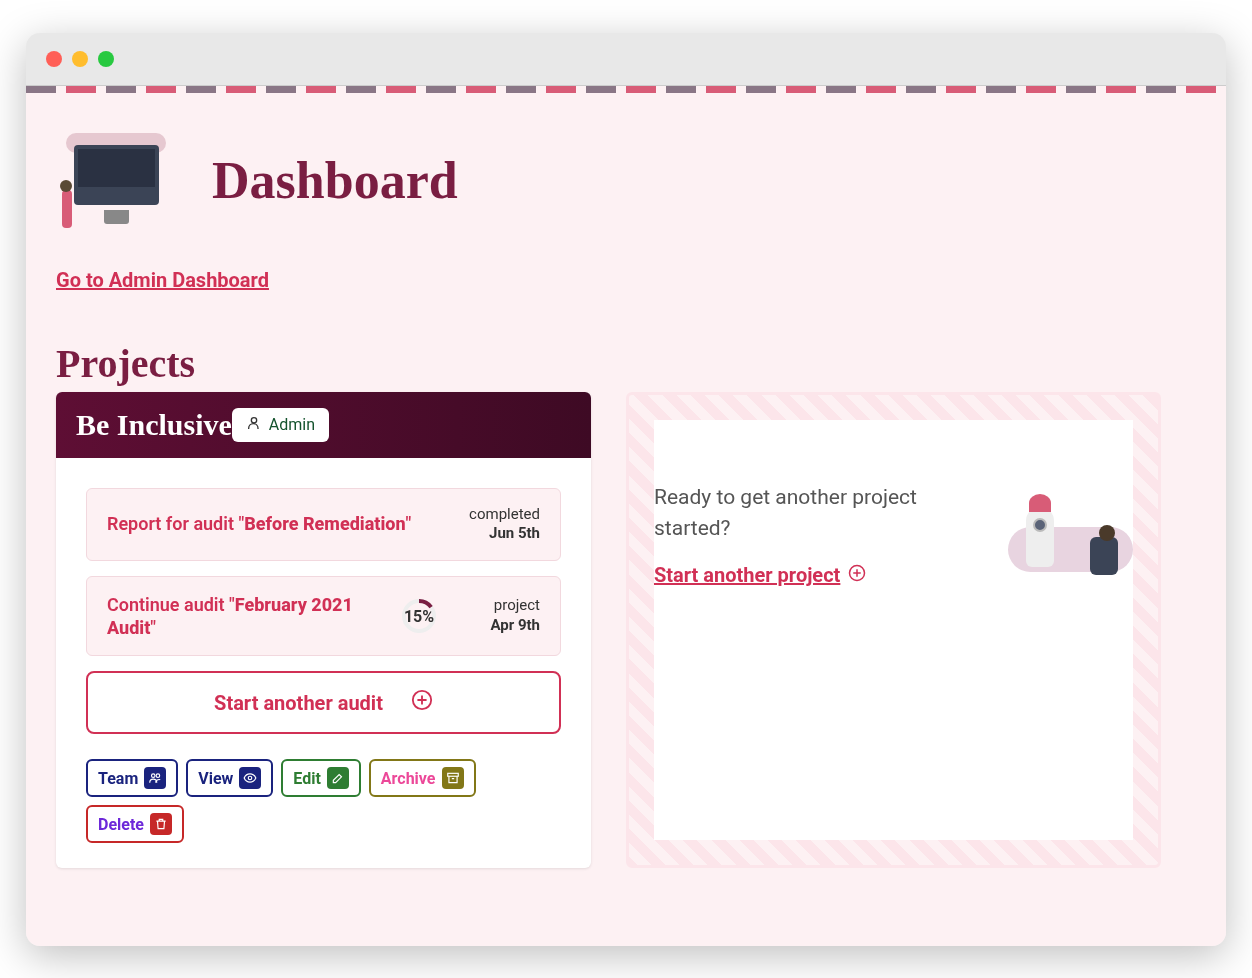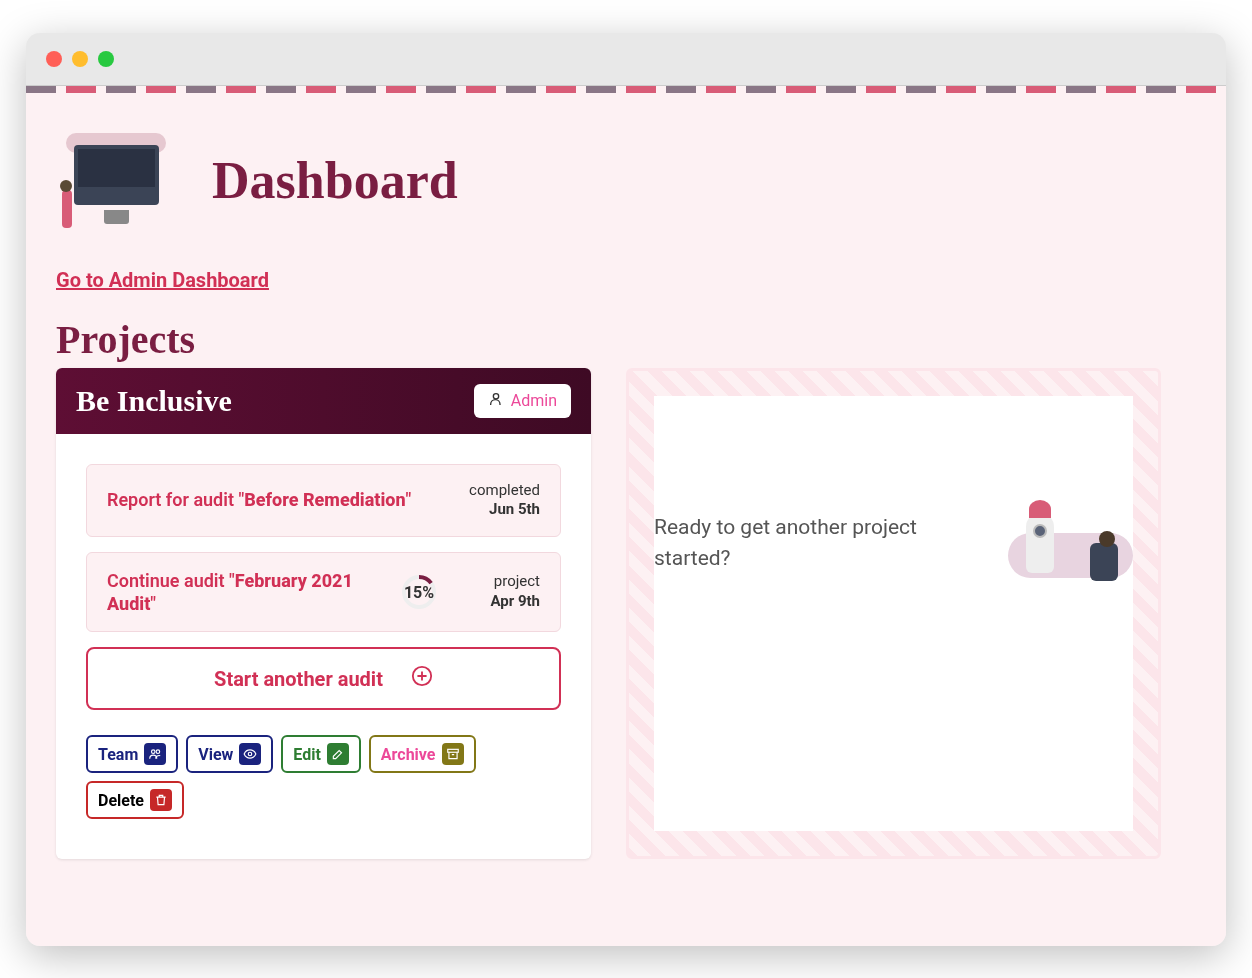--- a/index.html
+++ b/index.html
@@ -15,48 +15,48 @@
 .content-pad{padding:40px 30px 30px}
 .page-header{display:flex;align-items:center;gap:36px;margin-bottom:40px}
 .hero-icon{width:120px;height:95px;position:relative}
 .hero-bg{position:absolute;top:0;left:10px;width:100px;height:20px;background:#e6c8d0;border-radius:50px}
 .hero-monitor{position:absolute;top:12px;left:18px;width:85px;height:60px;background:#3b4456;border-radius:4px}
 .hero-screen{position:absolute;top:16px;left:22px;width:77px;height:38px;background:#2a3142}
 .hero-stand{position:absolute;bottom:4px;left:48px;width:25px;height:14px;background:#888;border-radius:0 0 3px 3px}
 .hero-person{position:absolute;bottom:0;left:6px;width:10px;height:38px;background:#d85c77;border-radius:4px}
 .hero-head{position:absolute;bottom:36px;left:4px;width:12px;height:12px;background:#5a4a35;border-radius:50%}
 .page-title{font-family:Georgia,serif;font-size:52px;font-weight:700;color:#7a1e42}
-.admin-link{display:inline-block;color:#d13055;font-weight:700;font-size:20px;text-decoration:underline;margin-bottom:24px}
+.admin-link{display:inline-block;color:#d13055;font-weight:700;font-size:20px;text-decoration:underline;margin-bottom:48px}
 .section-title{font-family:Georgia,serif;font-size:40px;font-weight:700;color:#7a1e42;margin-bottom:5px}
 .projects-grid{display:flex;gap:35px}
 .project-card{background:#fff;border-radius:6px;width:535px;box-shadow:0 1px 3px rgba(0,0,0,.1);overflow:hidden}
-.card-header{background:linear-gradient(90deg,#5e0e34,#3e0a24);padding:16px 20px;display:flex;align-items:center;justify-content:space-between}
+.card-header{background:linear-gradient(90deg,#5e0e34,#3e0a24);padding:16px 20px;display:flex;align-items:center;}
 .card-title{font-family:Georgia,serif;font-size:30px;font-weight:700;color:#fff}
-.admin-badge{background:#fff;border-radius:6px;padding:7px 14px;display:flex;align-items:center;gap:7px;color:#ec4899;font-size:16px}
+.admin-badge{background:#fff;border-radius:6px;padding:7px 14px;display:flex;align-items:center;gap:7px;color:#14532d;font-size:16px}
 .card-body{padding:30px 30px 25px}
 .audit-row{background:#fdf1f3;border:1px solid #f2d8de;border-radius:6px;padding:16px 20px;margin-bottom:15px;display:flex;align-items:center;justify-content:space-between;gap:12px}
 .audit-text{color:#d13055;font-size:18px;font-weight:600;line-height:1.3}
 .audit-text b{font-weight:800}
 .audit-meta{text-align:right;color:#333;font-size:15px;line-height:1.3;min-width:90px}
 .audit-meta b{font-weight:700}
 .progress-ring{width:38px;height:38px;position:relative;flex-shrink:0}
 .progress-ring svg{transform:rotate(-90deg)}
 .progress-label{position:absolute;top:50%;left:50%;transform:translate(-50%,-50%);font-size:16px;font-weight:700;color:#333}
 .start-audit-btn{width:100%;padding:16px;border:2px solid #d13055;border-radius:8px;background:#fff;color:#d13055;font-size:20px;font-weight:700;display:flex;align-items:center;justify-content:center;gap:28px;cursor:pointer}
-.card-footer{padding:0 30px 40px;display:flex;gap:8px;flex-wrap:wrap}
+.card-footer{padding:0 30px 25px;display:flex;gap:8px;flex-wrap:wrap}
 .action-btn{display:flex;align-items:center;gap:6px;padding:6px 10px;border:2px solid;border-radius:6px;background:#fff;font-size:16px;font-weight:700;cursor:pointer}
 .action-btn .icon-box{width:22px;height:22px;border-radius:4px;display:flex;align-items:center;justify-content:center}
 .btn-team{border-color:#1a237e;color:#1a237e}.btn-team .icon-box{background:#1a237e}
 .btn-view{border-color:#1a237e;color:#1a237e}.btn-view .icon-box{background:#1a237e}
 .btn-edit{border-color:#2e7d32;color:#2e7d32}.btn-edit .icon-box{background:#2e7d32}
 .btn-archive{border-color:#827717;color:#ec4899}.btn-archive .icon-box{background:#827717}
-.btn-delete{border-color:#c62828;color:#000000}.btn-delete .icon-box{background:#c62828}
+.btn-delete{border-color:#c62828;color:#6d28d9}.btn-delete .icon-box{background:#c62828}
 .new-project-card{width:535px;border:3px solid #fce5ea;background:linear-gradient(135deg,#fff 0,#fff 100%),repeating-linear-gradient(45deg,#fce5ea 0 10px,transparent 10px 20px);background-origin:border-box;background-clip:content-box,border-box;border-radius:6px;position:relative;padding:25px}
 .whats-project{position:absolute;top:22px;right:22px;border:1px solid #e8b8c4;border-radius:6px;padding:6px 12px;color:#d13055;font-size:16px;display:flex;align-items:center;gap:8px;background:#fff;cursor:pointer}
-.new-body{display:flex;align-items:flex-end;justify-content:space-between;gap:20px;margin-top:92px}
+.new-body{display:flex;align-items:center;justify-content:space-between;gap:20px;margin-top:62px}
 .new-text-col{flex:1}
 .new-prompt{color:#555;font-size:21px;line-height:1.5;margin-bottom:18px}
 .new-link{color:#d13055;font-weight:700;font-size:20px;text-decoration:underline;display:inline-flex;align-items:center;gap:8px}
 .rocket-illus{width:125px;height:105px;position:relative}
 .rocket-cloud{position:absolute;bottom:15px;left:0;width:125px;height:45px;background:#e8d4e0;border-radius:60px}
 .rocket-body{position:absolute;bottom:20px;left:18px;width:28px;height:60px;background:#eee;border-radius:14px 14px 6px 6px}
 .rocket-tip{position:absolute;bottom:75px;left:21px;width:22px;height:18px;background:#d85c77;border-radius:50% 50% 0 0}
 .rocket-window{position:absolute;bottom:55px;left:25px;width:14px;height:14px;background:#5a6378;border-radius:50%;border:2px solid #bbb}
 .rocket-person{position:absolute;bottom:12px;right:15px;width:28px;height:38px;background:#3b4456;border-radius:6px}
 .rocket-head{position:absolute;bottom:46px;right:18px;width:16px;height:16px;background:#4a3a2a;border-radius:50%}
@@ -188,20 +188,27 @@
                   </svg>
                 </span>
             </button>
           </div>
         </div>
 
         <div class="new-project-card">
           <div class="new-body">
             <div class="new-text-col">
               <div class="new-prompt">Ready to get another project started?</div>
+              <a href="#" class="new-link">
+                <span>Start another project</span>
+                <span><svg width="18" height="18" viewBox="0 0 24 24" fill="none" stroke="#d13055" stroke-width="2">
+                      <circle cx="12" cy="12" r="10"></circle>
+                      <path d="M12 7v10M7 12h10"></path>
+                    </svg></span>
+              </a>
             </div>
             <div class="rocket-illus">
               <div class="rocket-cloud"></div>
               <div class="rocket-body"></div>
               <div class="rocket-tip"></div>
               <div class="rocket-window"></div>
               <div class="rocket-person"></div>
               <div class="rocket-head"></div>
             </div>
           </div>

